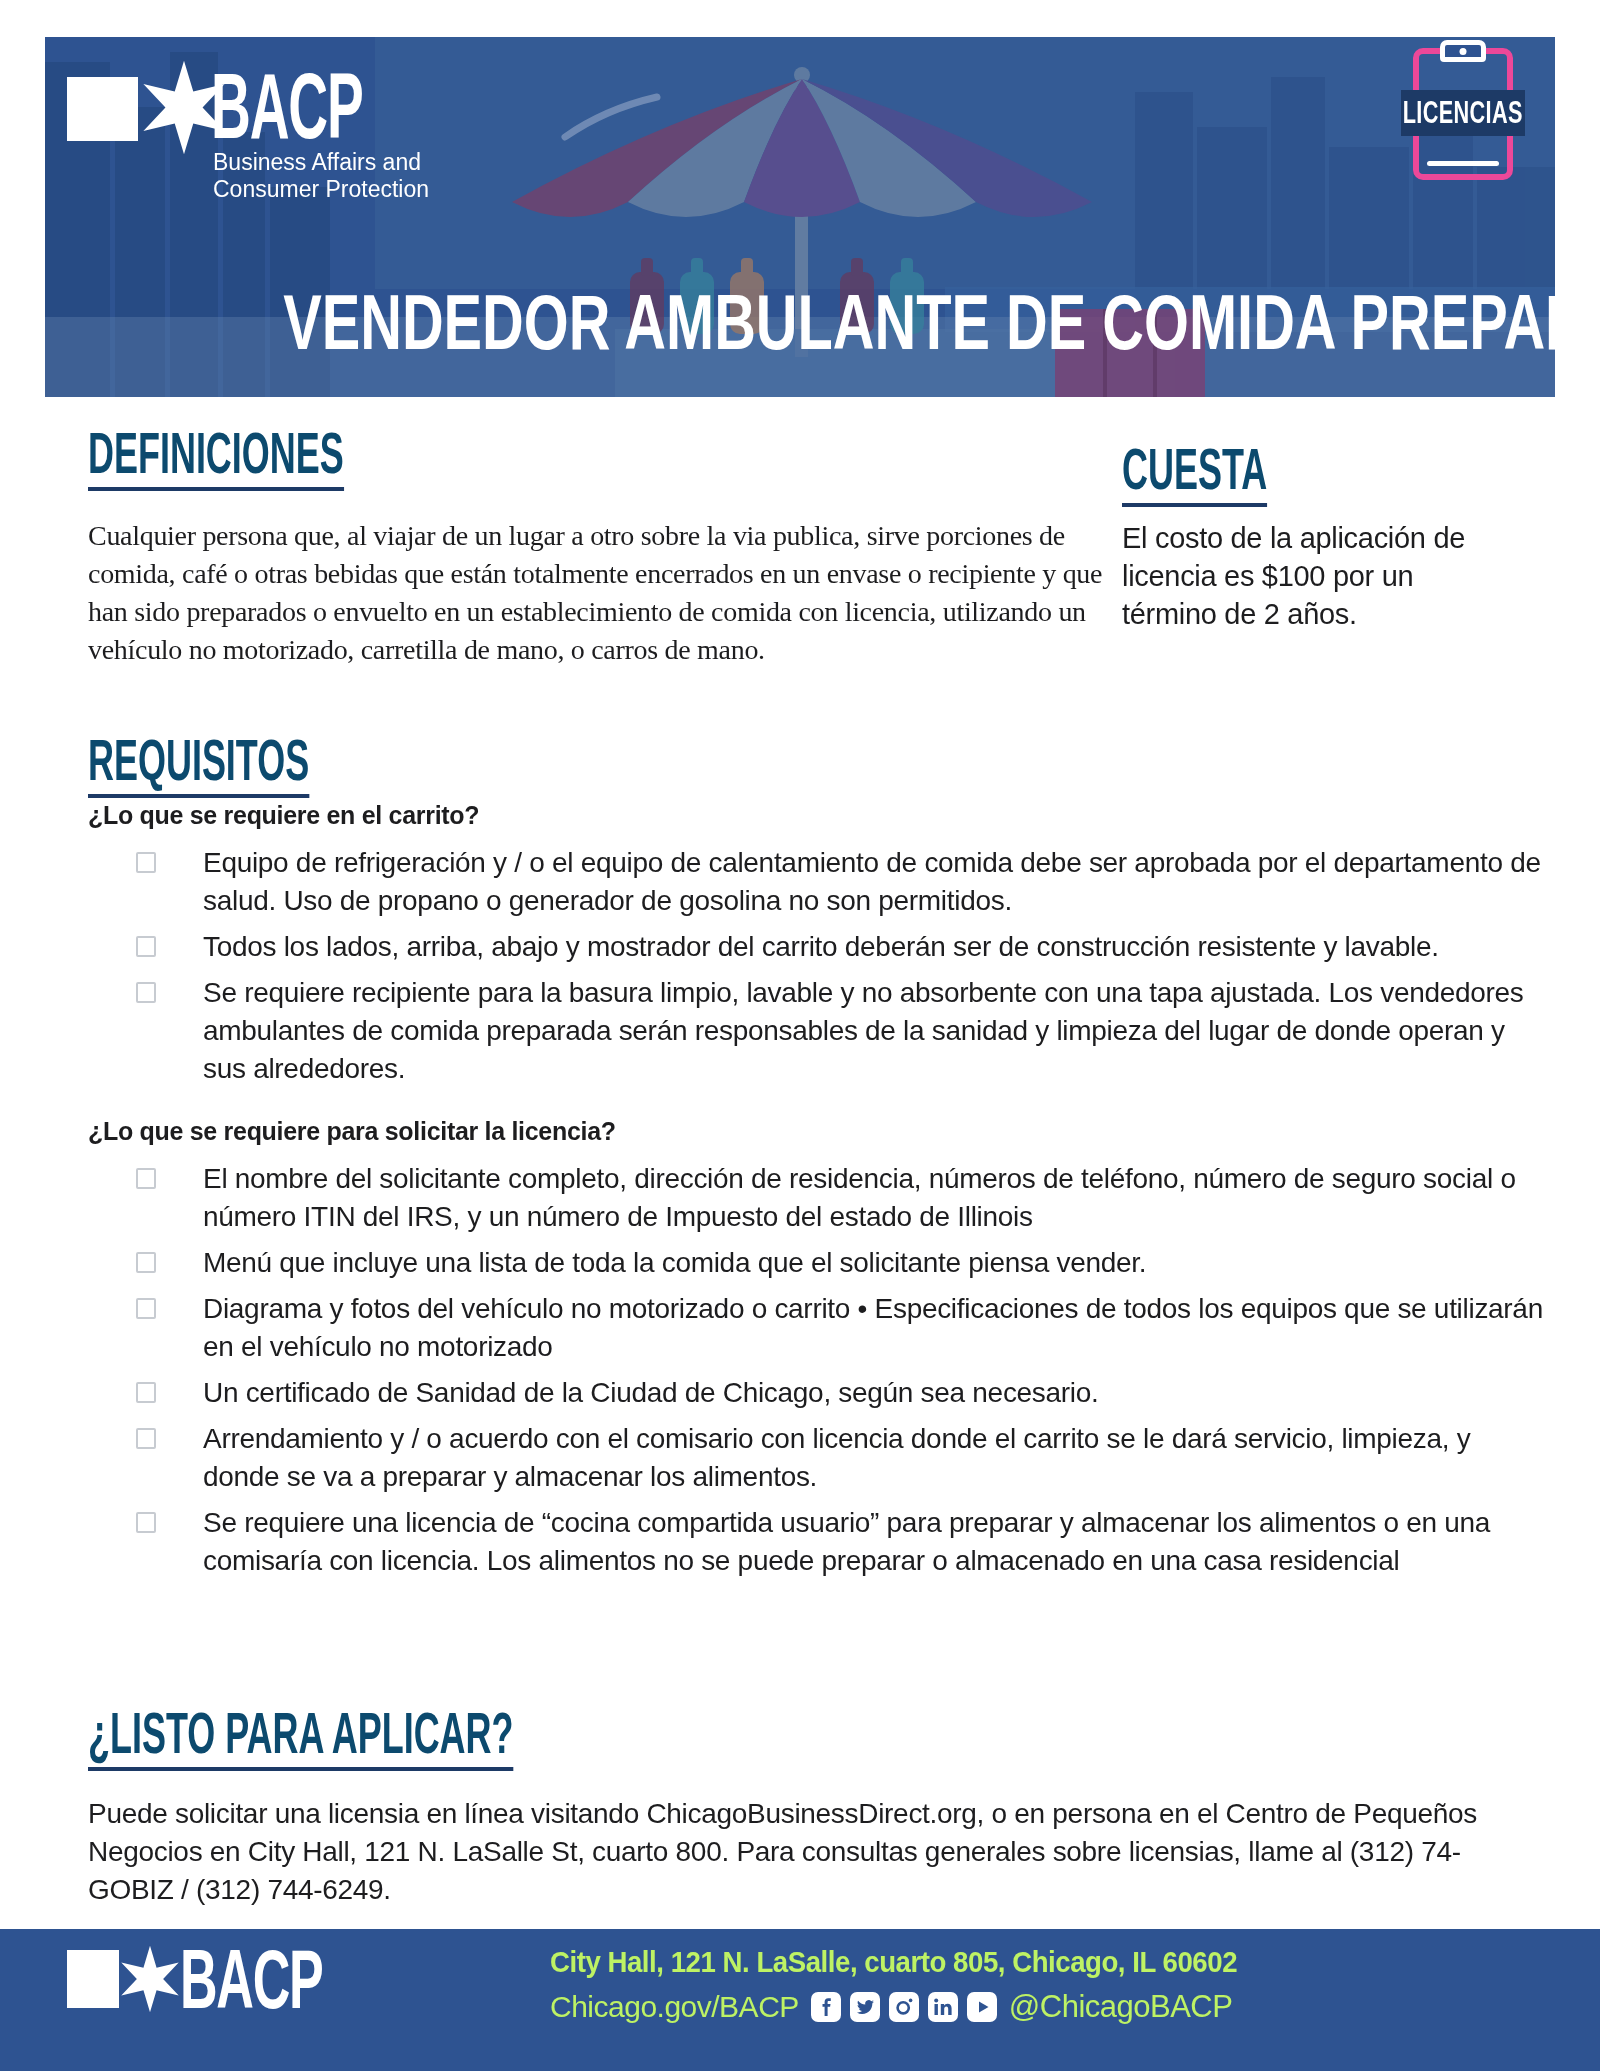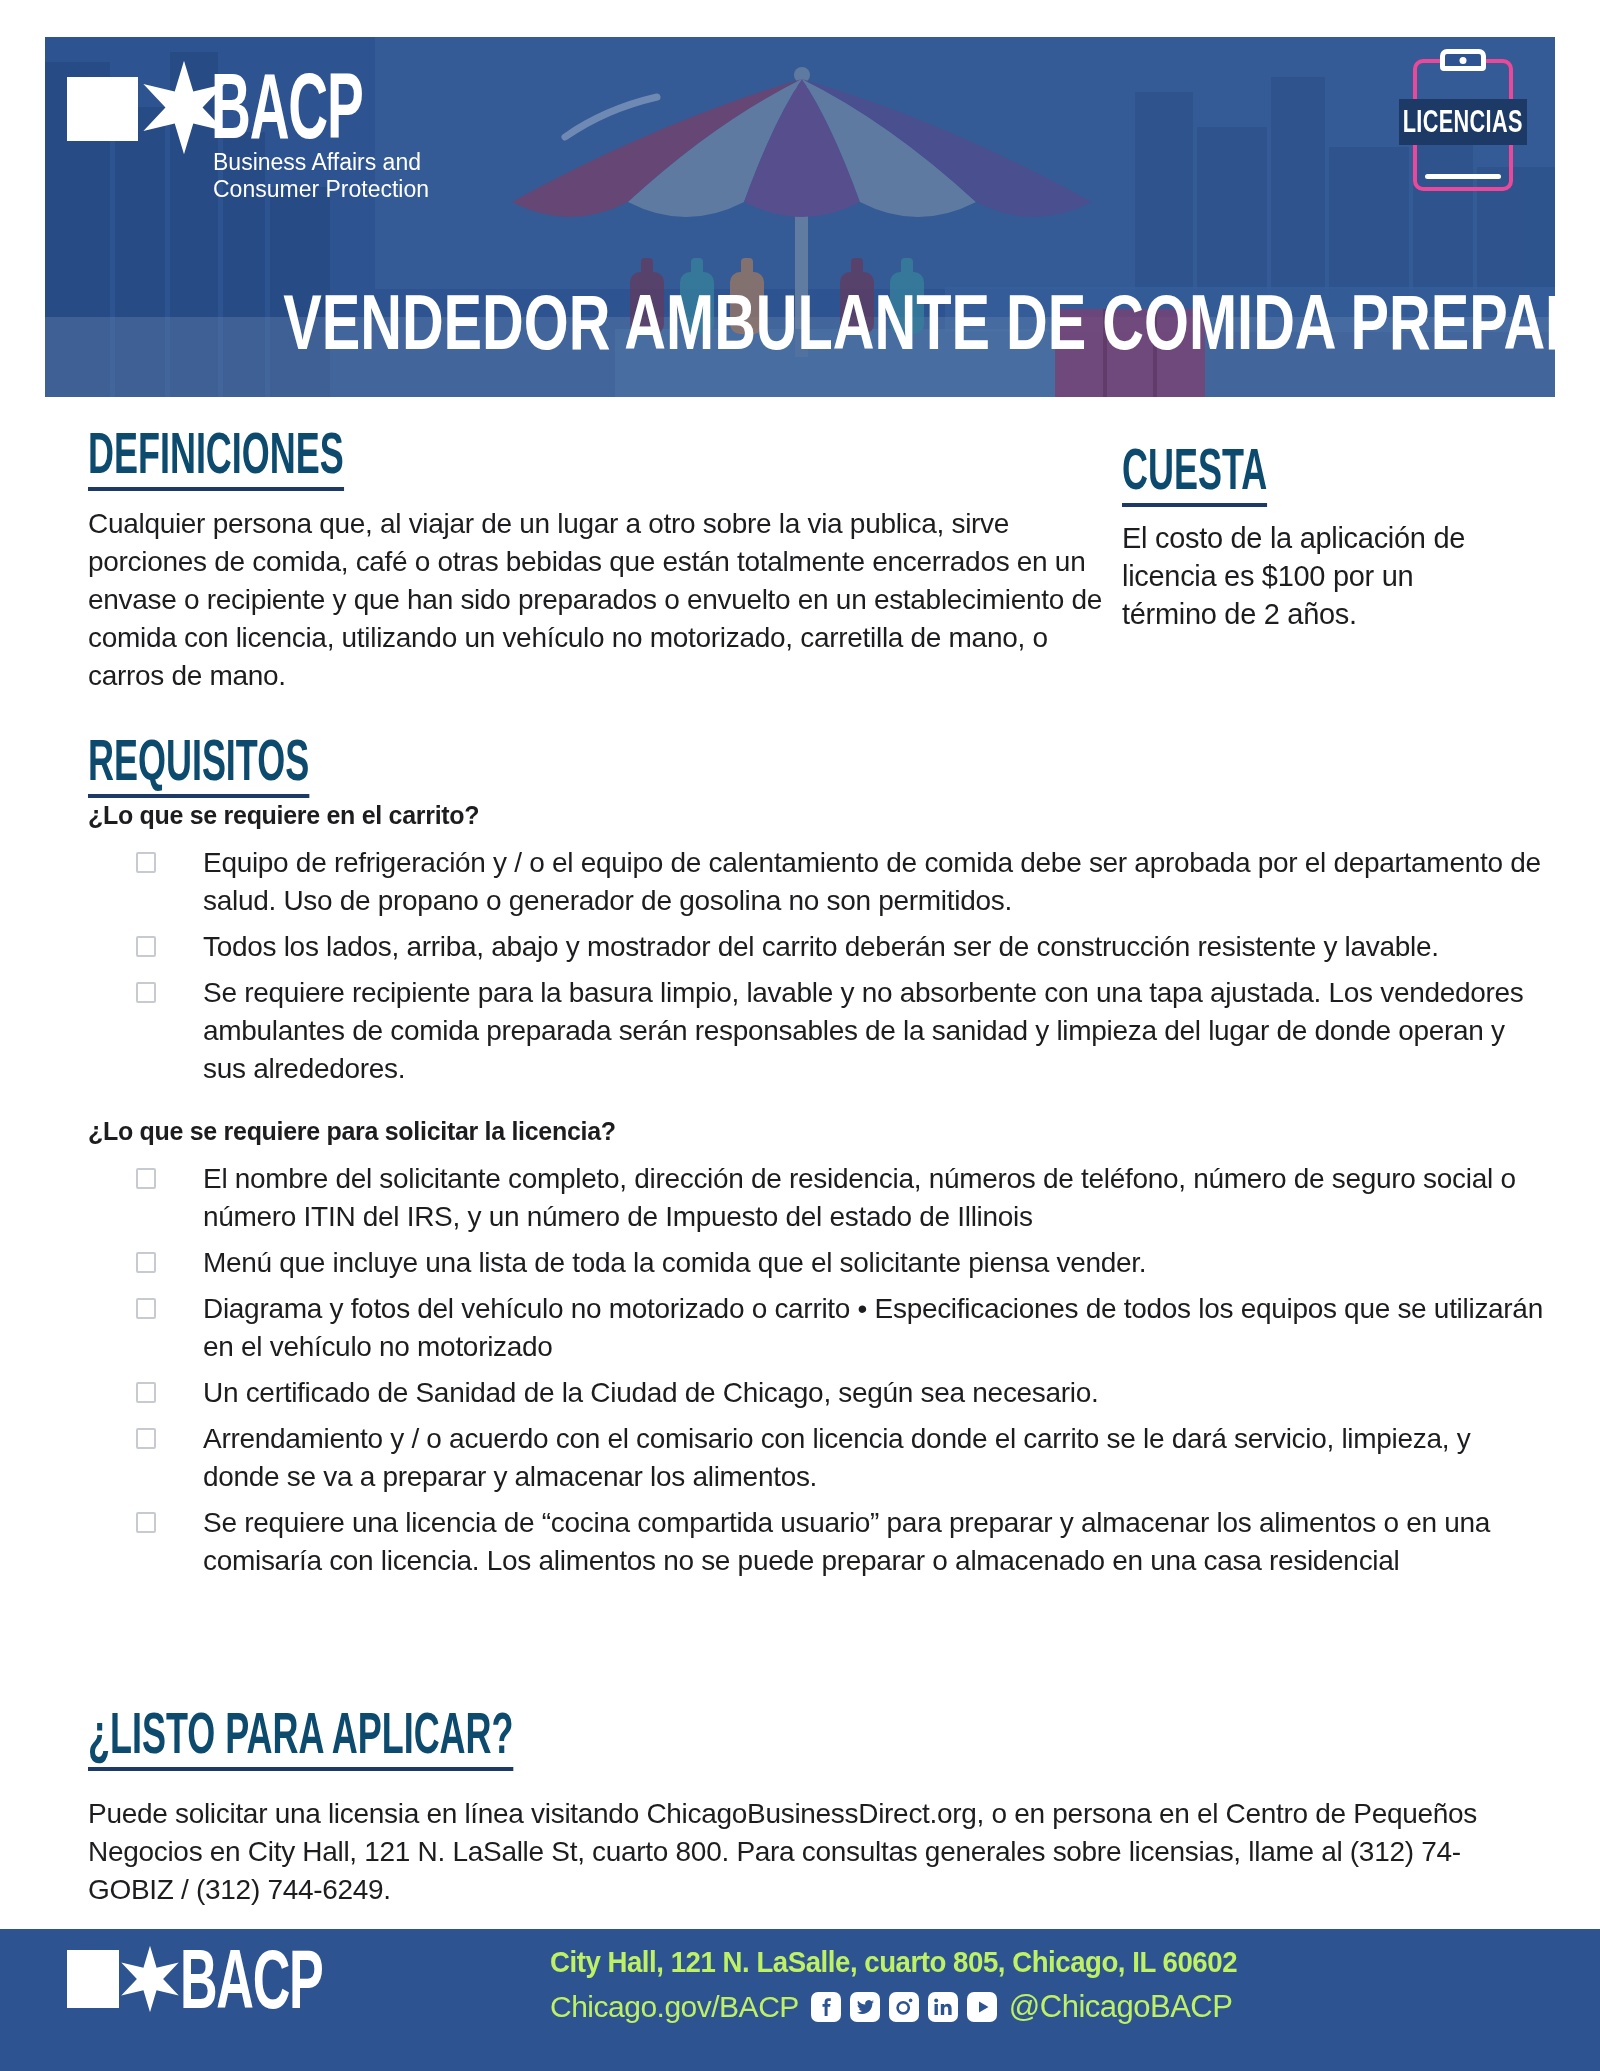--- a/index.html
+++ b/index.html
@@ -13,41 +13,41 @@
 
   
   .banner { position:absolute; top:37px; left:45px; width:1510px; height:360px; background:#2e5391; overflow:hidden; }
   .banner svg.bg { position:absolute; inset:0; width:100%; height:100%; }
   .logo-square { position:absolute; left:22px; top:40px; width:71px; height:64px; background:#fff; }
   .logo-star  { position:absolute; left:98px; top:22px; width:82px; height:97px; }
   .logo-acr   { position:absolute; left:166px; top:26px; color:#fff; font-weight:bold; font-size:92px; line-height:86px;
                 transform:scaleX(.6); transform-origin:0 0; letter-spacing:-2px; white-space:nowrap; }
   .logo-dept  { position:absolute; left:168px; top:112px; color:#fff; font-size:23px; line-height:27px; }
 
-  .clipboard { position:absolute; top:22px; right:42px; width:100px; height:132px; border:4px solid #ec4899; border-radius:10px; }
+  .clipboard { position:absolute; top:11px; right:42px; width:100px; height:132px; border:6px solid #ec4899; border-radius:10px; }
   .clip-tab  { position:absolute; top:-14px; left:50%; transform:translateX(-50%); width:46px; height:22px;
                background:#2e5391; border:5px solid #fff; border-radius:7px 7px 4px 4px; }
   .clip-tab::after { content:""; position:absolute; left:50%; top:3px; width:7px; height:7px; border-radius:50%;
                background:#fff; transform:translateX(-50%); }
   .clip-line { position:absolute; left:8px; right:8px; bottom:8px; height:5px; background:#fff; border-radius:3px; }
   .clip-band { position:absolute; top:36px; left:-18px; right:-18px; height:46px; background:#1d3a66;
                display:flex; align-items:center; justify-content:center; }
   .clip-band span { color:#fff; font-weight:bold; font-size:31px; transform:scaleX(.7); white-space:nowrap; letter-spacing:.5px; }
 
   .banner-title { position:absolute; left:0; right:0; bottom:36px; text-align:center; color:#fff;
                   font-weight:bold; font-size:77px; line-height:77px; }
   .banner-title span { display:inline-block; transform:scaleX(.75); transform-origin:center; white-space:nowrap; letter-spacing:0; }
 
   
   .h-navy { color:#0c4a6e; font-weight:bold; font-size:58px; line-height:58px; }
   .h-navy .condensed { border-bottom:4px solid #1d3a66; padding-bottom:5px; letter-spacing:0; }
 
   
   .definiciones { position:absolute; top:424px; left:88px; width:1035px; }
-  .definiciones p { margin-top:14px; font-size:28px; line-height:38px; letter-spacing:-.3px; }
+  .definiciones p { margin-top:26px; font-size:28px; line-height:38px; letter-spacing:-.3px;font-family:Liberation Serif, serif; }
   .cuesta { position:absolute; top:440px; left:1122px; width:392px; }
   .cuesta p { margin-top:12px; font-size:29px; line-height:38px; letter-spacing:-.3px; }
 
   
   .requisitos { position:absolute; top:731px; left:88px; width:1462px; }
   .sub-heading { font-weight:bold; font-size:25px; line-height:34px; margin-top:0; letter-spacing:-.3px; }
   .check-list { margin-top:12px; }
   .check-item { display:flex; align-items:flex-start; margin:0 0 8px 48px;gap:20px; }
   .checkbox { flex:none; width:20px; height:21px; border:2px solid #c7cbd1; border-radius:2px; margin:8px 27px 0 0; background:#fff; }
   .check-text { font-size:28px; line-height:38px; letter-spacing:-.3px; }

